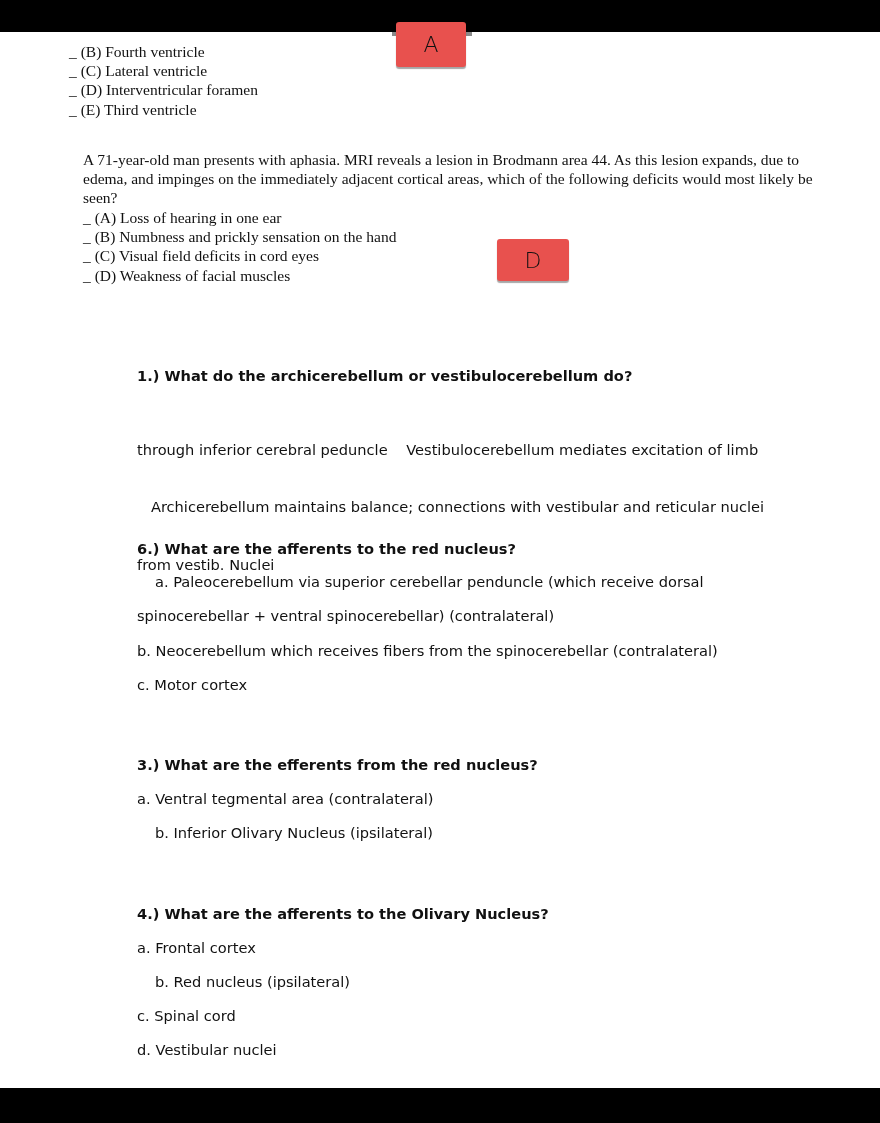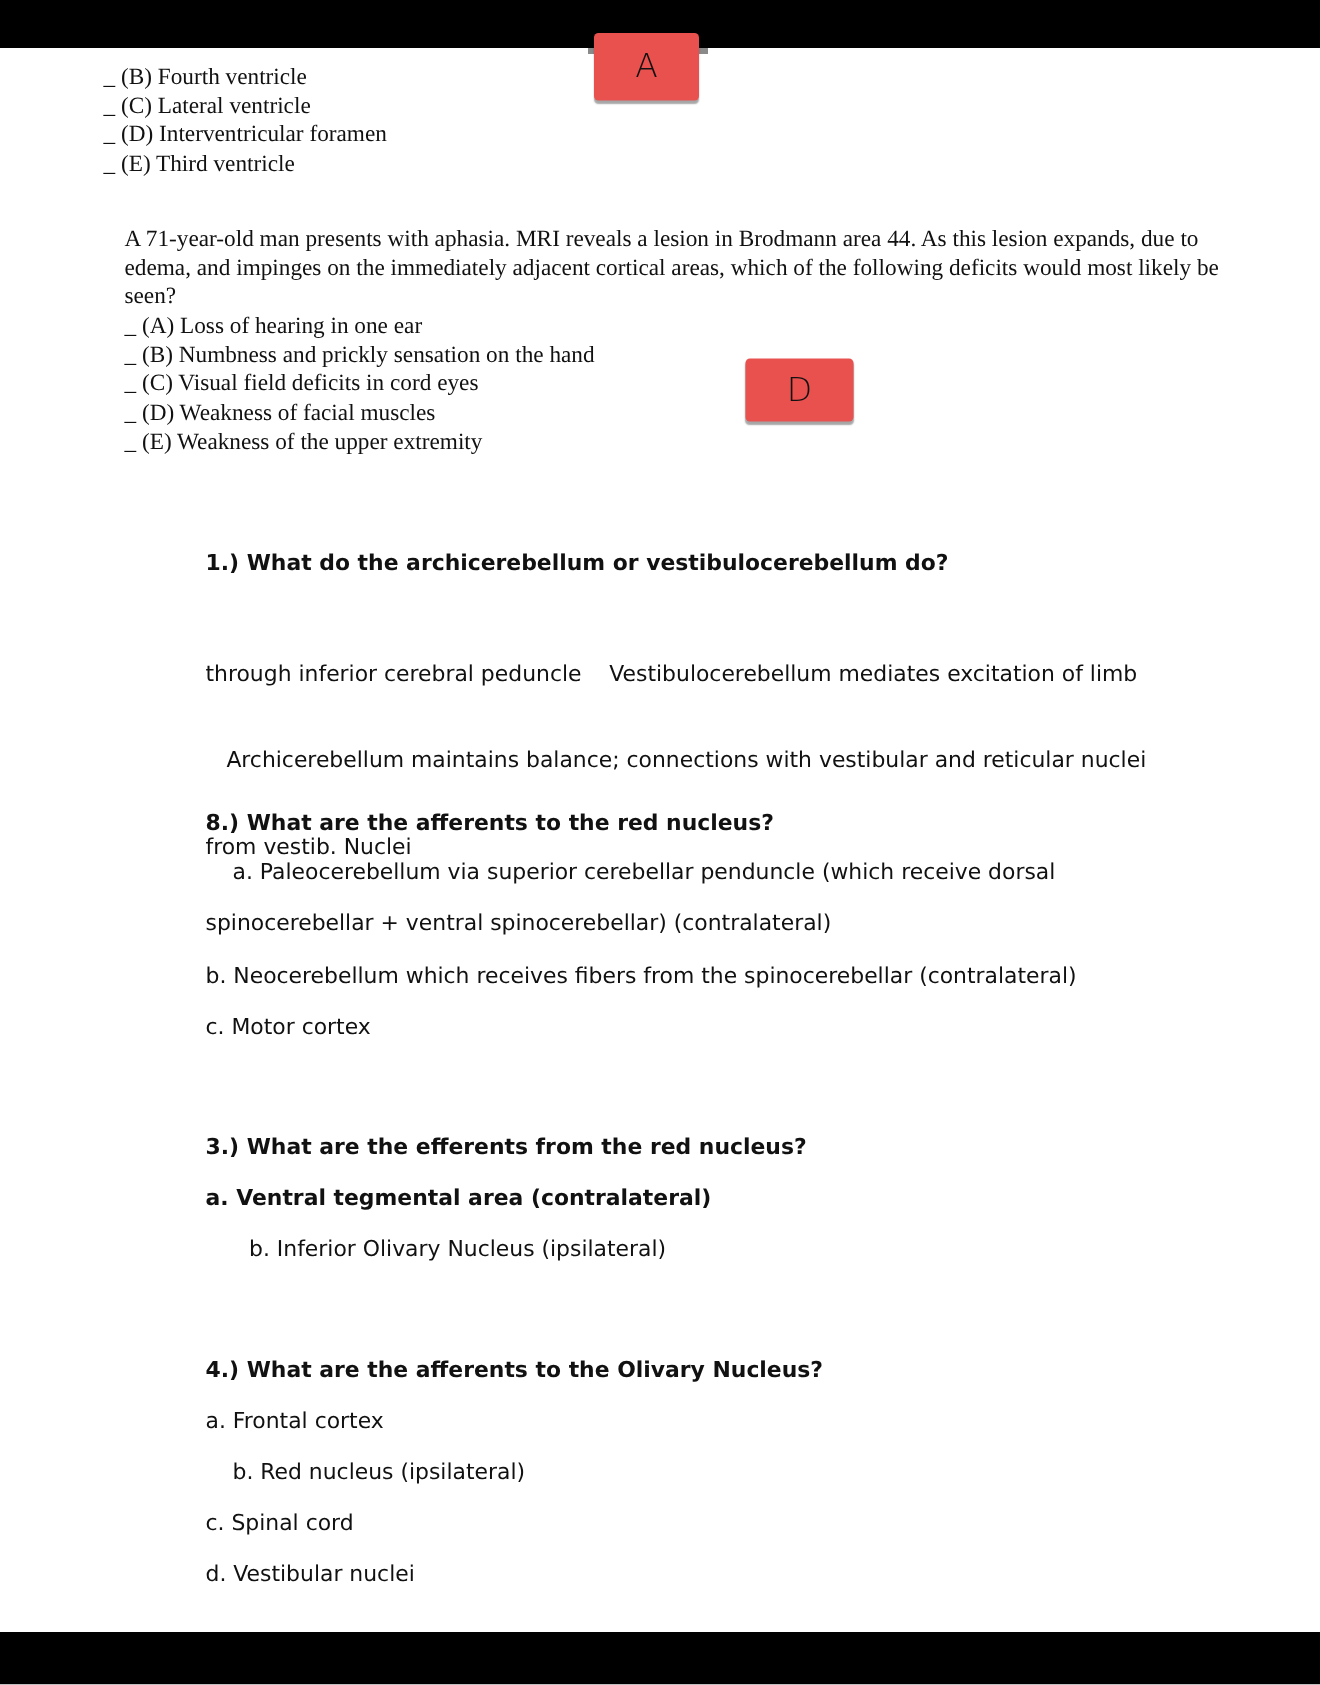--- a/index.html
+++ b/index.html
@@ -49,43 +49,42 @@
 <div class="sticky sticky-a">
   <span>A</span>
 </div>
 
 <div class="q2-stem serif">A 71-year-old man presents with aphasia. MRI reveals a lesion in Brodmann area 44. As this lesion expands, due to edema, and impinges on the immediately adjacent cortical areas, which of the following deficits would most likely be seen?</div>
 <div class="q2-opts serif">
   <div>_ (A) Loss of hearing in one ear</div>
   <div>_ (B) Numbness and prickly sensation on the hand</div>
   <div>_ (C) Visual field deficits in cord eyes</div>
   <div>_ (D) Weakness of facial muscles</div>
-  <div>_ (E) Weakness of the upper extremity</div>
 </div>
 
 <div class="sticky sticky-d">
   <span>D</span>
 </div>
 
 <div class="q-title sans" style="top:367px;">1.) What do the archicerebellum or vestibulocerebellum do?</div>
 <div class="para sans" style="top:401px; white-space:pre;">
   <div>through inferior cerebral peduncle    Vestibulocerebellum mediates excitation of limb</div>
   <div>   Archicerebellum maintains balance; connections with vestibular and reticular nuclei</div>
   <div>from vestib. Nuclei</div>
 </div>
 
-<div class="q-title sans" style="top:540px;">8.) What are the afferents to the red nucleus?</div>
+<div class="q-title sans" style="top:540px;">6.) What are the afferents to the red nucleus?</div>
 <div class="ans sans" style="left:155px; top:573px;">a. Paleocerebellum via superior cerebellar penduncle (which receive dorsal</div>
 <div class="ans sans" style="left:137px; top:607px;">spinocerebellar + ventral spinocerebellar) (contralateral)</div>
 <div class="ans sans" style="left:137px; top:642px;">b. Neocerebellum which receives fibers from the spinocerebellar (contralateral)</div>
 <div class="ans sans" style="left:137px; top:676px;">c. Motor cortex</div>
 
 <div class="q-title sans" style="top:756px;text-align:right;">3.) What are the efferents from the red nucleus?</div>
-<div class="ans sans" style="left:137px; top:790px;font-weight:bold;">a. Ventral tegmental area (contralateral)</div>
-<div class="ans sans" style="left:166px; top:824px;">b. Inferior Olivary Nucleus (ipsilateral)</div>
+<div class="ans sans" style="left:137px; top:790px;">a. Ventral tegmental area (contralateral)</div>
+<div class="ans sans" style="left:155px; top:824px;">b. Inferior Olivary Nucleus (ipsilateral)</div>
 
 <div class="q-title sans" style="top:905px;">4.) What are the afferents to the Olivary Nucleus?</div>
 <div class="ans sans" style="left:137px; top:939px;">a. Frontal cortex</div>
 <div class="ans sans" style="left:155px; top:973px;">b. Red nucleus (ipsilateral)</div>
 <div class="ans sans" style="left:137px; top:1007px;">c. Spinal cord</div>
 <div class="ans sans" style="left:137px; top:1041px;">d. Vestibular nuclei</div>
 
 <div class="bar-bottom"></div>
 
 </body></html>

